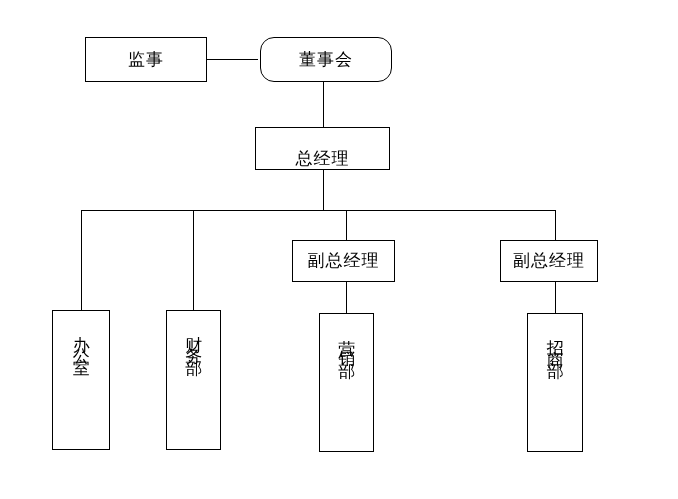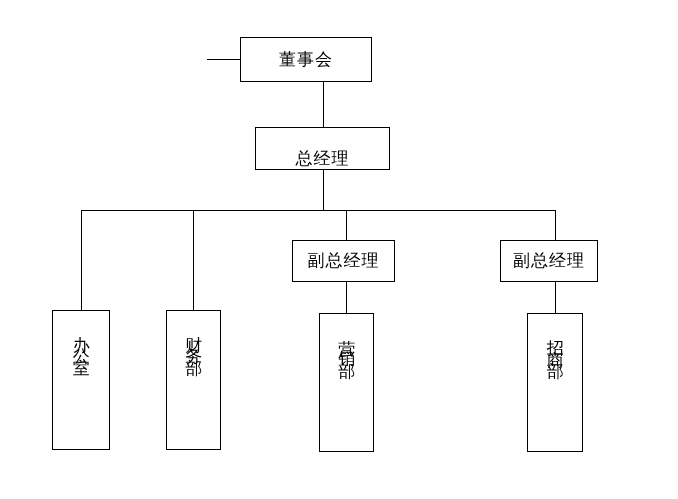--- a/index.html
+++ b/index.html
@@ -73,22 +73,25 @@
   <div class="connector v" style="left:193px; top:210px; height:101px;"></div>
 
   <div class="connector v" style="left:346px; top:210px; height:31px;"></div>
 
   <div class="connector v" style="left:555px; top:210px; height:31px;"></div>
 
   <div class="connector v" style="left:346px; top:282px; height:32px;"></div>
 
   <div class="connector v" style="left:555px; top:282px; height:32px;"></div>
 
+  <div class="node" style="left:85px; top:37px; width:122px; height:45px;">
+    <span class="label">监事</span>
+  </div>
 
-  <div class="node" style="left:240px; top:37px; width:132px; height:45px;">
+  <div class="node" style="left:260px; top:37px; width:132px; height:45px;border-radius:14px;">
     <span class="label">董事会</span>
   </div>
 
   <div class="node" style="left:255px; top:127px; width:135px; height:43px;align-items:flex-end;">
     <span class="label">总经理</span>
   </div>
 
   <div class="node" style="left:292px; top:240px; width:103px; height:42px;">
     <span class="label">副总经理</span>
   </div>

